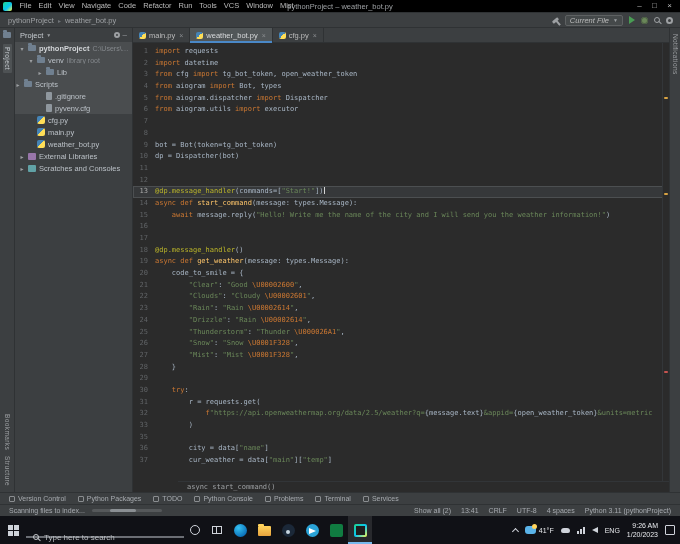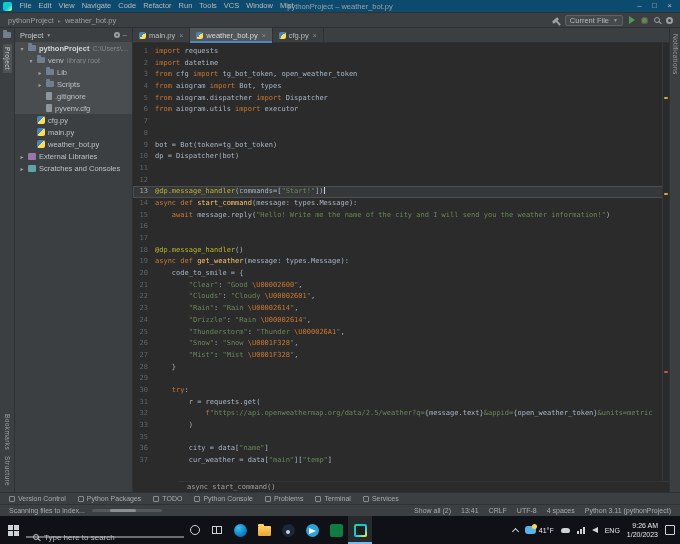--- a/index.html
+++ b/index.html
@@ -1,36 +1,36 @@
 <!DOCTYPE html>
 <html><head>
 <meta charset="utf-8">
 <style>
   *{margin:0;padding:0;box-sizing:border-box;}
   html,body{width:680px;height:544px;overflow:hidden;}
   body{background:#000;font-family:"Liberation Sans",sans-serif;}
   .screen{width:680px;height:544px;display:flex;flex-direction:column;background:#3c3f41;position:relative;overflow:hidden;}
 
   
-  .titlebar{height:13px;background:#0c4a6e;border-bottom:1px solid #2f3234;display:flex;align-items:center;padding:0 3px;position:relative;flex:none;}
+  .titlebar{height:13px;background:#000000;border-bottom:1px solid #2f3234;display:flex;align-items:center;padding:0 3px;position:relative;flex:none;}
   .logo{width:9px;height:9px;border-radius:2px;background:linear-gradient(135deg,#21d789,#07c3f2 55%,#fcf84a);flex:none;margin-right:4px;}
   .menubar{display:flex;}
   .menu-item{font-size:7.5px;color:#bbbbbb;padding:0 3.5px;line-height:12px;cursor:default;}
   .win-title{position:absolute;left:50%;transform:translateX(-50%);font-size:7.5px;color:#9da0a3;white-space:nowrap;}
   .win-controls{margin-left:auto;display:flex;}
   .wc{width:15px;text-align:center;font-size:8px;color:#bbbbbb;line-height:12px;}
 
   
   .toolbar{height:15px;background:#3c3f41;border-bottom:1px solid #2f3234;display:flex;align-items:center;padding:0 7px;font-size:7.5px;color:#9da0a3;flex:none;}
   .nav-item{padding:0 1px;}
   .nav-sep{margin:0 3px;color:#6f7377;font-size:6px;}
   .tb-right{margin-left:auto;display:flex;align-items:center;gap:6px;}
   .hammer{width:7px;height:3px;background:#9da0a3;transform:rotate(-40deg);position:relative;border-radius:1px;}
   .hammer::after{content:"";position:absolute;left:3px;top:2px;width:1.5px;height:6px;background:#9da0a3;}
-  .combo{border:1px solid #5e6162;background:#45494a;border-radius:2px;padding:0 4px;height:11px;display:flex;align-items:center;gap:4px;color:#bbbbbb;}
+  .combo{border:1px solid #5e6162;background:#45494a;border-radius:2px;padding:0 4px;height:11px;display:flex;align-items:center;gap:4px;color:#bbbbbb;font-style:italic;}
   .dd{font-size:5px;color:#9da0a3;}
   .run-tri{width:0;height:0;border-left:6px solid #499c54;border-top:4px solid transparent;border-bottom:4px solid transparent;}
   .bug{width:7px;height:7px;border-radius:50%;background:#6a8759;box-shadow:0 0 0 1px #4c5e45 inset;}
   .mag{width:6px;height:6px;border:1px solid #9da0a3;border-radius:50%;position:relative;flex:none;}
   .mag::after{content:"";position:absolute;width:4px;height:1px;background:#9da0a3;transform:rotate(45deg);right:-3px;bottom:-1px;}
   .gear{width:7px;height:7px;border:2px solid #9da0a3;border-radius:50%;}
 
   
   .main{flex:1;display:flex;min-height:0;}
   .lstripe{width:15px;background:#3c3f41;border-right:1px solid #2f3234;display:flex;flex-direction:column;align-items:center;padding:4px 0 6px;gap:6px;flex:none;}
@@ -202,21 +202,21 @@
             <span class="chev">▾</span>
             <span class="ic ic-folder"></span>
             <span class="tlabel">venv</span>
             <span class="tsuffix">library root</span>
           </div>
           <div class="trow hl" style="padding-left: 22px; align-items: center;">
             <span class="chev">▸</span>
             <span class="ic ic-folder"></span>
             <span class="tlabel">Lib</span>
           </div>
-          <div class="trow hl" style="padding-left: 22px;">
+          <div class="trow hl" style="">
             <span class="chev">▸</span>
             <span class="ic ic-folder"></span>
             <span class="tlabel">Scripts</span>
           </div>
           <div class="trow hl" style="padding-left: 22px;">
             <span class="chev"></span>
             <span class="ic ic-file"></span>
             <span class="tlabel">.gitignore</span>
           </div>
           <div class="trow hl" style="padding-left: 22px;">

